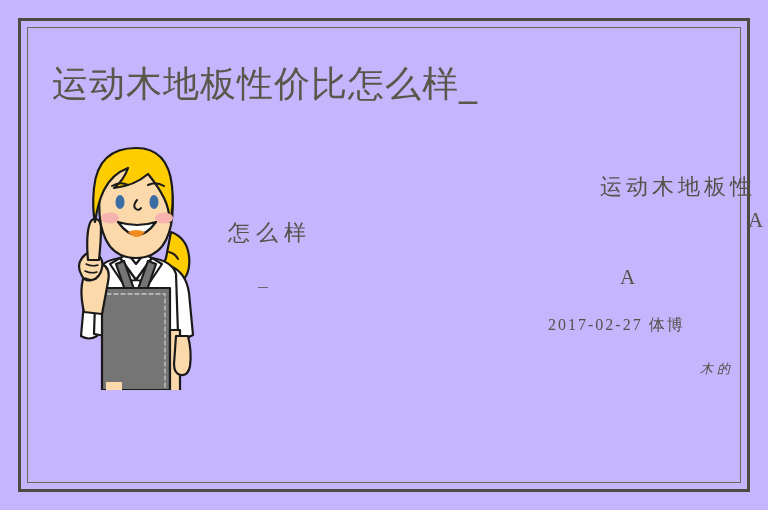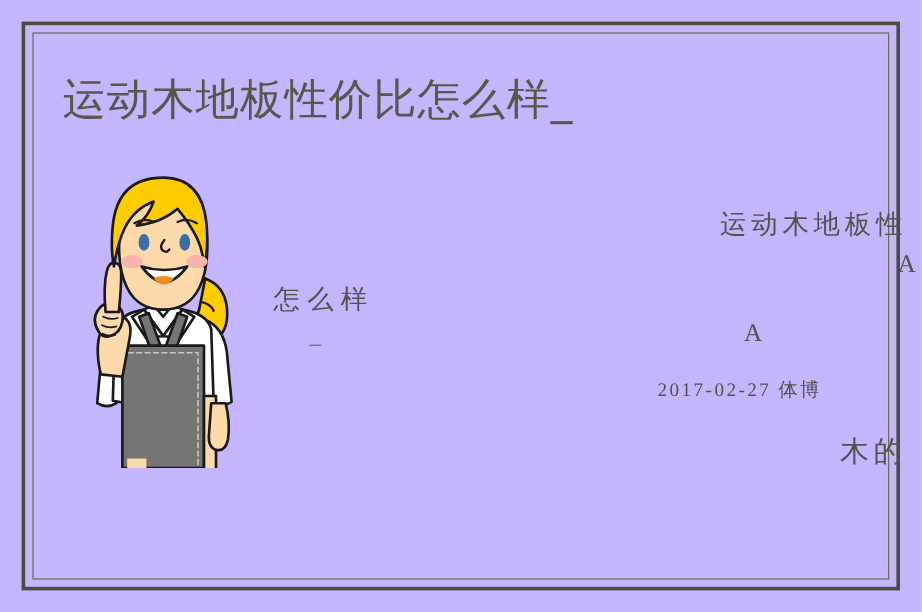--- a/index.html
+++ b/index.html
@@ -79,21 +79,20 @@
     font-family: "DejaVu Serif", "Liberation Serif", serif;
     color: #55524a;
     white-space: nowrap;
   }
 
   .mid-line-1 {
     left: 228px;
     top: 218px;
     font-size: 22px;
     letter-spacing: 6px;
-    margin-top: 17px;
   }
   .mid-line-2 {
     left: 258px;
     top: 264px;
     font-size: 20px;
     letter-spacing: 2px;
   }
 
   .right-line-1 {
     left: 600px;
@@ -116,22 +115,23 @@
   .right-line-4 {
     left: 548px;
     top: 315px;
     font-size: 16px;
     letter-spacing: 2px;
     font-family: Liberation Serif, serif;
   }
   .right-line-5 {
     left: 700px;
     top: 360px;
-    font-size: 24px;
+    font-size: 13px;
     letter-spacing: 4px;
+    font-style: italic;
   }
 </style>
 </head>
 <body>
 
 <div id="canvas">
 
   <div class="frame-outer"></div>
   <div class="frame-inner"></div>
 

